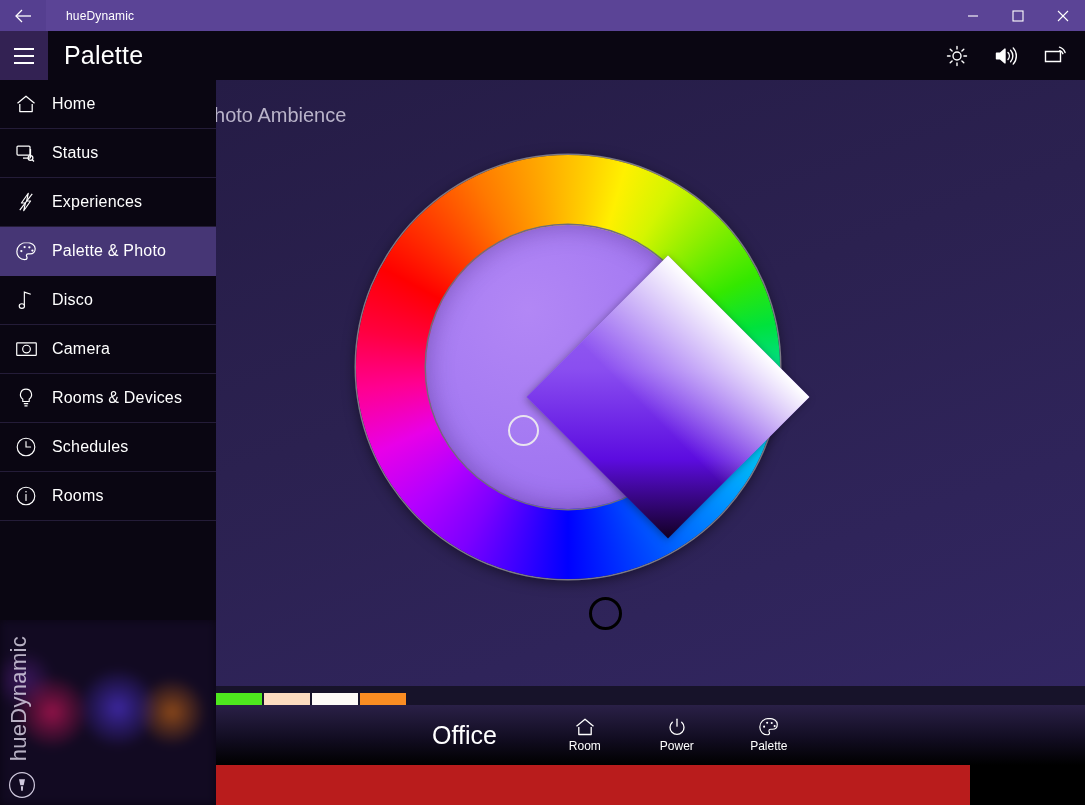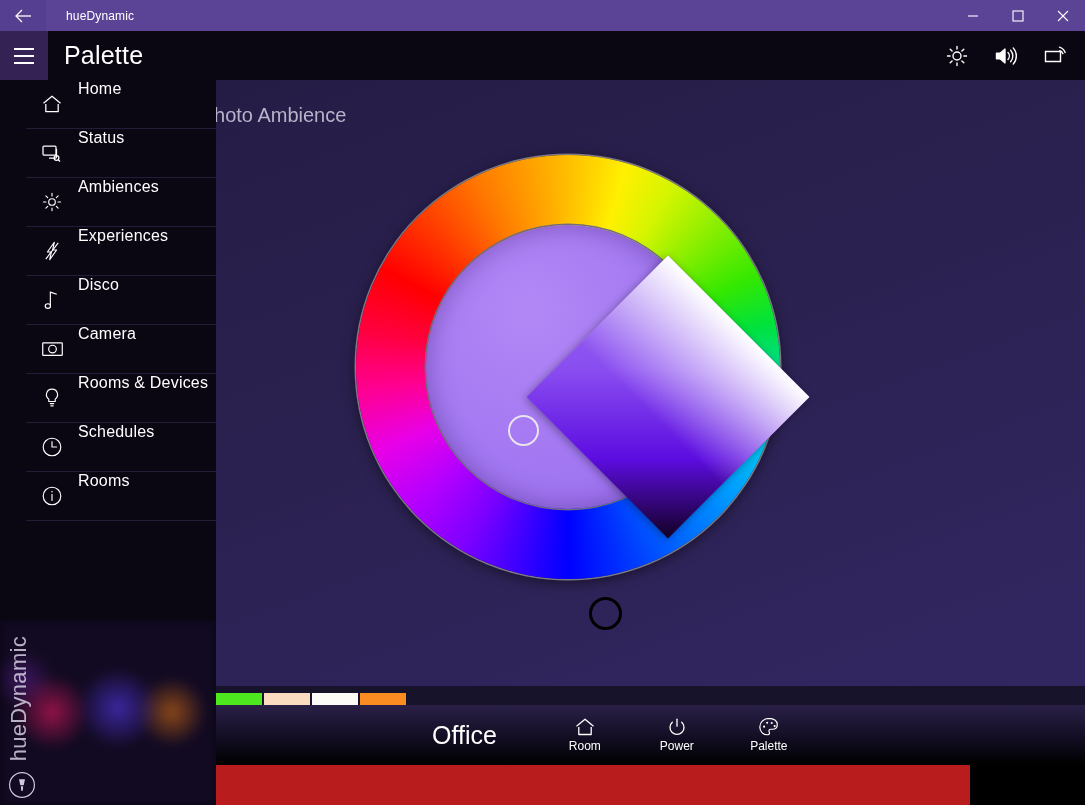--- a/index.html
+++ b/index.html
@@ -158,23 +158,22 @@
   
   .sidebar {
     position: absolute; left: 0; top: 80px; width: 216px; height: 725px;
     background: #0a0612;
     z-index: 20;
     overflow: hidden;
   }
   .nav-item {
     position: relative;
     height: 49px;
-    display: flex; 
+    display: flex; align-items: center;
     border-bottom: 1px solid #241c38;
-    margin-left: 26px;
   }
   .nav-item.selected { background: #463675; border-bottom-color: #463675; }
   .nav-ico {
     width: 52px; display: flex; align-items: center; justify-content: center;
     flex: 0 0 52px;
   }
   .nav-ico svg { display: block; }
   .nav-label { color: #ffffff; font-size: 16px; letter-spacing: .2px; }
 
   .brand {
@@ -337,40 +336,43 @@
         <svg width="22" height="20" viewBox="0 0 22 20" fill="none" stroke="#fff" stroke-width="1.25">
           <rect x="2" y="3" width="13" height="9" rx="1"></rect>
           <path d="M8 15h6.5a1 1 0 0 0 1-1V6"></path>
           <circle cx="15.5" cy="15" r="2.4"></circle>
           <path d="M17.3 16.8 19 18.5"></path>
         </svg>
       </span>
       <span class="nav-label">Status</span>
     </div>
 
-    <div class="nav-item">
-      <span class="nav-ico">
-        <svg width="22" height="22" viewBox="0 0 24 24" fill="none" stroke="#fff" stroke-width="1.25" stroke-linecap="round">
-          <circle cx="12" cy="12" r="3.6"></circle>
-          <path d="M12 2.6v2.9M12 18.5v2.9M2.6 12h2.9M18.5 12h2.9M5.3 5.3l2 2M16.7 16.7l2 2M18.7 5.3l-2 2M7.3 16.7l-2 2"></path>
-        </svg>
-      </span>
-      <span class="nav-label">Ambiences</span>
-    </div>
 
     <div class="nav-item">
       <span class="nav-ico">
         <svg width="20" height="22" viewBox="0 0 20 24" fill="none" stroke="#fff" stroke-width="1.25" stroke-linejoin="round">
           <path d="M12.5 2.5 5 13.1h4.3L7.5 21.5 15 10.9h-4.3z"></path>
           <path d="M3.2 20.8 16.8 3.2"></path>
         </svg>
       </span>
       <span class="nav-label">Experiences</span>
     </div>
 
+    <div class="nav-item selected">
+      <span class="nav-ico">
+        <svg width="23" height="21" viewBox="0 0 24 22" fill="none" stroke="#fff" stroke-width="1.25">
+          <path d="M12 1.6C6.3 1.6 1.9 5.7 1.9 11c0 5 3.7 8.5 8 8.5 1.9 0 2.7-1 2.7-2 0-.9-.7-1.3-.7-2.2 0-1 .8-1.8 1.9-1.8h2c3.1 0 5.3-2.2 5.3-5.3 0-4-3.9-6.6-9.1-6.6z"></path>
+          <circle cx="6.6" cy="10.6" r="1.2" fill="#fff" stroke="none"></circle>
+          <circle cx="10" cy="6.4" r="1.2" fill="#fff" stroke="none"></circle>
+          <circle cx="15" cy="6.6" r="1.2" fill="#fff" stroke="none"></circle>
+          <circle cx="18.2" cy="10" r="1.2" fill="#fff" stroke="none"></circle>
+        </svg>
+      </span>
+      <span class="nav-label">Palette &amp; Photo</span>
+    </div>
 
     <div class="nav-item">
       <span class="nav-ico">
         <svg width="18" height="22" viewBox="0 0 18 24" fill="none" stroke="#fff" stroke-width="1.25">
           <path d="M7.2 18.4V3.4l7 2.3"></path>
           <ellipse cx="4.5" cy="18.6" rx="2.9" ry="2.5"></ellipse>
         </svg>
       </span>
       <span class="nav-label">Disco</span>
     </div>

